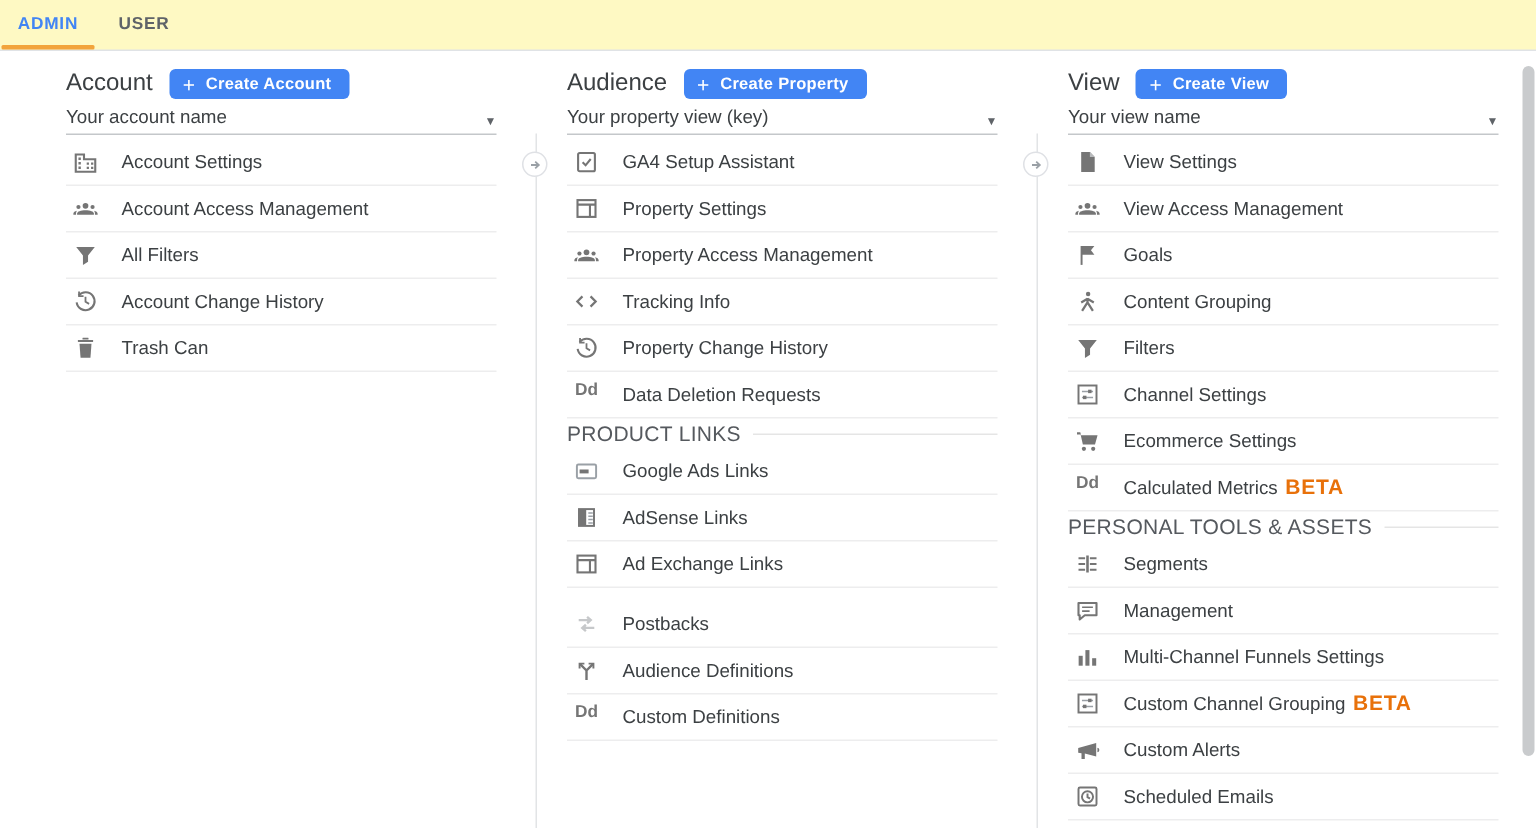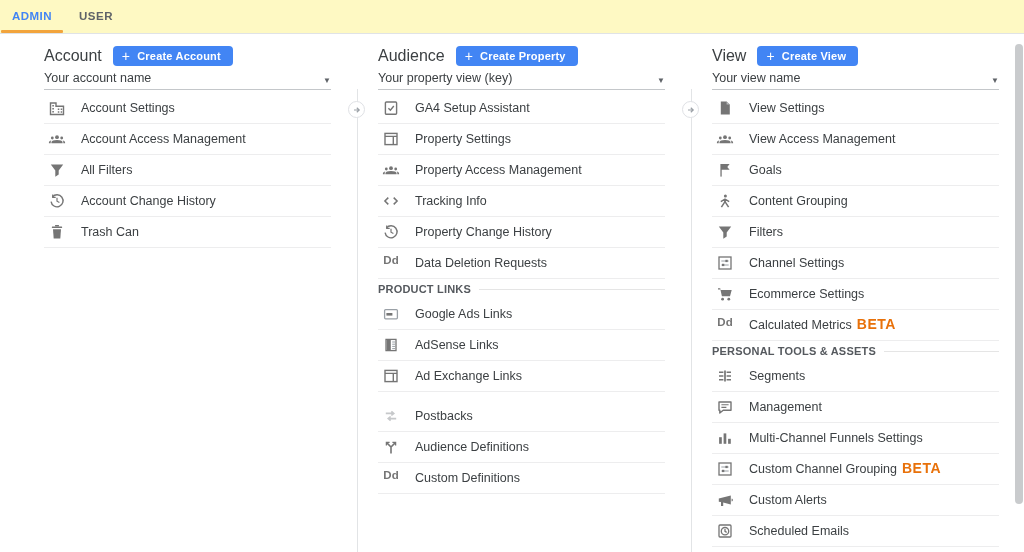--- a/index.html
+++ b/index.html
@@ -34,21 +34,21 @@
   .list { margin-top:3px; }
   .row { display:flex; align-items:center; height:31px; border-bottom:1px solid #ededee; cursor:pointer; }
   .row .icon { width:20px; height:18px; margin:0 14px 0 3px; display:flex; align-items:flex-start;
                justify-content:center; flex:none; }
   .row .label { font-size:12.5px; color:#3c4043; white-space:nowrap; }
   .dd-text { font-size:11.5px; color:#757575; font-weight:bold; letter-spacing:0; }
   .badge { font-size:14px; color:#e8710a; margin-left:5px; font-weight:bold; letter-spacing:.5px;
            position:relative; top:-1px; }
 
   .section-header { display:flex; align-items:center; height:20px; }
-  .section-header .sh-label { font-size:11px; font-weight:bold; color:#55595e; letter-spacing:.2px;
+  .section-header .sh-label { font-size:14px; font-weight:normal; color:#55595e; letter-spacing:.2px;
                               white-space:nowrap; }
   .section-header::after { content:""; flex:1; height:1px; background:#e5e5e5; margin-left:8px; }
   .gap { height:9px; }
 
   .divider { position:absolute; top:55px; bottom:0; width:1px; background:#e2e4e6; }
   .collapse-btn { position:absolute; top:67px; width:17px; height:17px; border-radius:50%; background:#fff;
                   border:1px solid #dfe1e5; display:flex; align-items:center; justify-content:center;
                   cursor:pointer; z-index:2; }
 
   .scroll-track { position:absolute; top:0; right:0; bottom:0; width:11px; background:#fff; }

